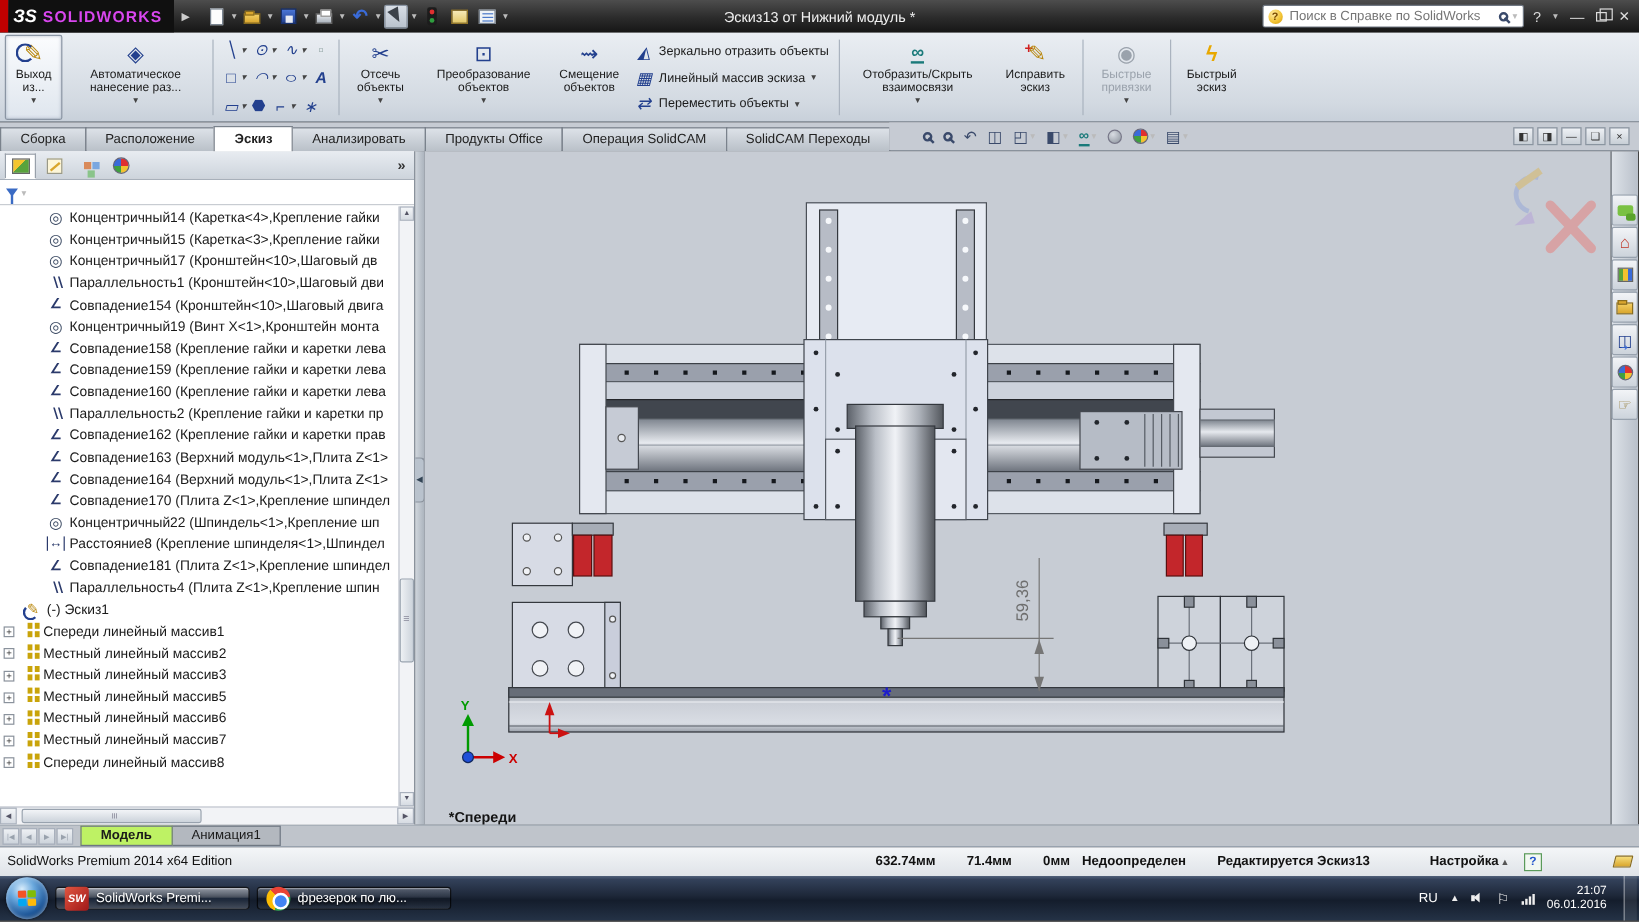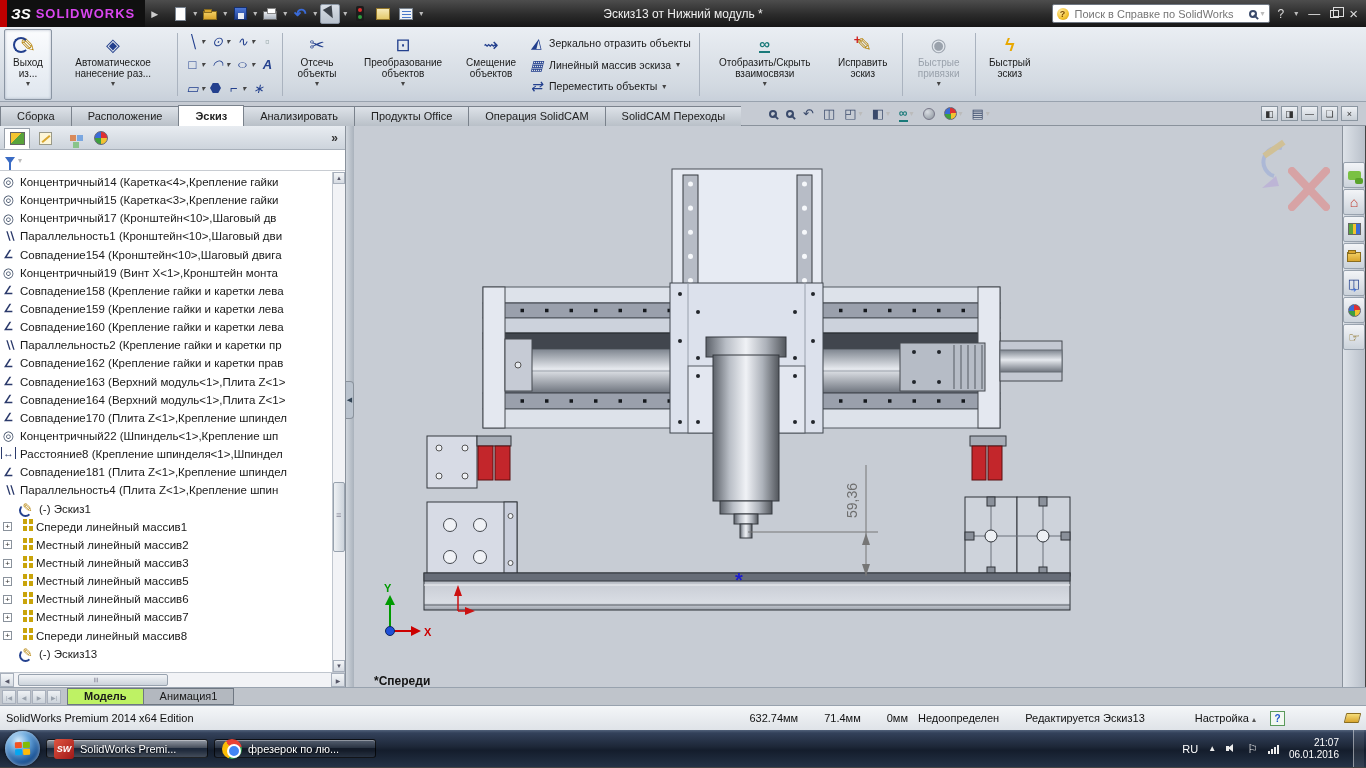--- a/index.html
+++ b/index.html
@@ -103,21 +103,21 @@
   .ph2{width:13px;height:13px;background:#fdf6d8;border:1px solid #998;position:relative;}
   .ph2::after{content:"";position:absolute;left:1px;top:5px;width:10px;height:2px;background:#d9a62e;transform:rotate(-40deg);}
   .ph3{width:6px;height:6px;background:#d98a5a;box-shadow:7px 0 0 #7aa7e0,3px 7px 0 #8ac48a;}
   .chev{margin-left:auto;font-size:12px;color:#333;font-weight:bold;padding-right:3px;}
   .filter-row{height:21px;border-bottom:1px solid #c8ccd2;display:flex;align-items:center;padding:0 5px;gap:3px;background:#fff;}
   .funnel{width:0;height:0;border-left:5px solid transparent;border-right:5px solid transparent;border-top:7px solid #3a6bc4;position:relative;}
   .funnel::after{content:"";position:absolute;left:-1px;top:-2px;width:2px;height:8px;background:#3a6bc4;}
   .tree{flex:1;overflow:hidden;padding-top:2px;position:relative;
     background-image:linear-gradient(#b9bfc7 1px,transparent 1px);background-size:0;}
   .ti{height:18.15px;display:flex;align-items:center;white-space:nowrap;overflow:hidden;font-size:11.5px;padding-right:16px;}
-  .ti.lvl2{}
+  .ti.lvl2{padding-left:38px;}
   .ti.lvl1{padding-left:19px;}
   .ti.lvl0{padding-left:3px;}
   .expandbox{width:9px;height:9px;border:1px solid #8a929c;background:#fff;font-size:8px;line-height:7px;text-align:center;color:#333;margin-right:4px;flex:none;}
   .ticon{width:17px;flex:none;text-align:center;margin-right:3px;position:relative;line-height:1;}
   .ticon.concentric::before{content:"◎";font-size:13px;color:#3b4a63;}
   .ticon.parallel::before{content:"∖∖";letter-spacing:-3px;color:#2b3a6b;font-weight:bold;font-size:11px;}
   .ticon.coincident::before{content:"∠";color:#2b3a6b;font-weight:bold;font-size:11px;}
   .ticon.distance::before{content:"↔";color:#2b3a6b;font-size:11px;border-left:1px solid #2b3a6b;border-right:1px solid #2b3a6b;padding:0 1px;}
   .ticon.sketch::before{content:"✎";color:#b8860b;font-size:12px;}
   .ticon.sketch::after{content:"";position:absolute;left:0;bottom:-2px;width:9px;height:9px;border:2px solid #23408e;border-right-color:transparent;border-top-color:transparent;border-radius:50%;}
@@ -163,21 +163,21 @@
   .nav-cluster{display:flex;gap:1px;margin-right:6px;margin-bottom:1px;}
   .nbtn{width:14px;height:14px;background:linear-gradient(#eef1f4,#ccd3db);border:1px solid #a8b0bc;
     font-size:6px;color:#99a2ad;display:flex;align-items:center;justify-content:center;}
   .stab{padding:1px 16px 2px;font-size:11px;border:1px solid #6f7782;background:#b3b8bf;margin-right:-1px;white-space:nowrap;}
   .stab.active{background:#bef264;font-weight:bold;z-index:2;position:relative;text-align:right;}
 
   
   .statusbar{height:25px;background:linear-gradient(#f4f6f8,#dfe3e8);border-top:1px solid #98a2ae;
     display:flex;align-items:center;padding:12px 6px;font-size:11px;color:#111;}
   .sb-left{flex:1;}
-  .sb-f{margin-left:26px;white-space:nowrap;}
+  .sb-f{margin-left:26px;white-space:nowrap;font-weight:bold;}
   .sb-f.tight{margin-left:10px;}
   .help-box{width:15px;height:15px;border:1px solid #5a9a5a;background:#f2f8f2;color:#2255cc;font-weight:bold;
     font-size:10px;display:flex;align-items:center;justify-content:center;margin-left:14px;}
   .tag-ic{width:15px;height:10px;background:linear-gradient(#f6dd7a,#d9a62e);border:1px solid #8a6d1f;
     border-radius:1px;transform:skewX(-14deg);margin-left:60px;}
 
   
   .taskbar{height:37px;background:linear-gradient(#51617a 0,#33415a 8%,#1d2738 45%,#141d2c 55%,#243246 100%);
     display:flex;align-items:center;color:#fff;}
   .orb{width:35px;height:35px;border-radius:50%;margin:0 6px 0 5px;position:relative;flex:none;
@@ -641,25 +641,20 @@
             <span class="ticon pattern"></span>
             <span class="tlabel">Местный линейный массив7</span>
           </div>
 
           <div class="ti lvl0">
             <span class="expandbox">+</span>
             <span class="ticon pattern"></span>
             <span class="tlabel">Спереди линейный массив8</span>
           </div>
 
-          <div class="ti lvl1">
-
-            <span class="ticon sketch"></span>
-            <span class="tlabel">(-) Эскиз13</span>
-          </div>
         </div>
       <div class="vscroll">
         <span class="vs-arrow" style="top:0">▲</span>
         <span class="vs-thumb"></span>
         <span class="vs-arrow" style="bottom:0">▼</span>
       </div>
       <div class="hscroll">
         <span class="hs-btn">◀</span>
         <span class="hs-thumb"></span>
         <span class="hs-btn right">▶</span>

